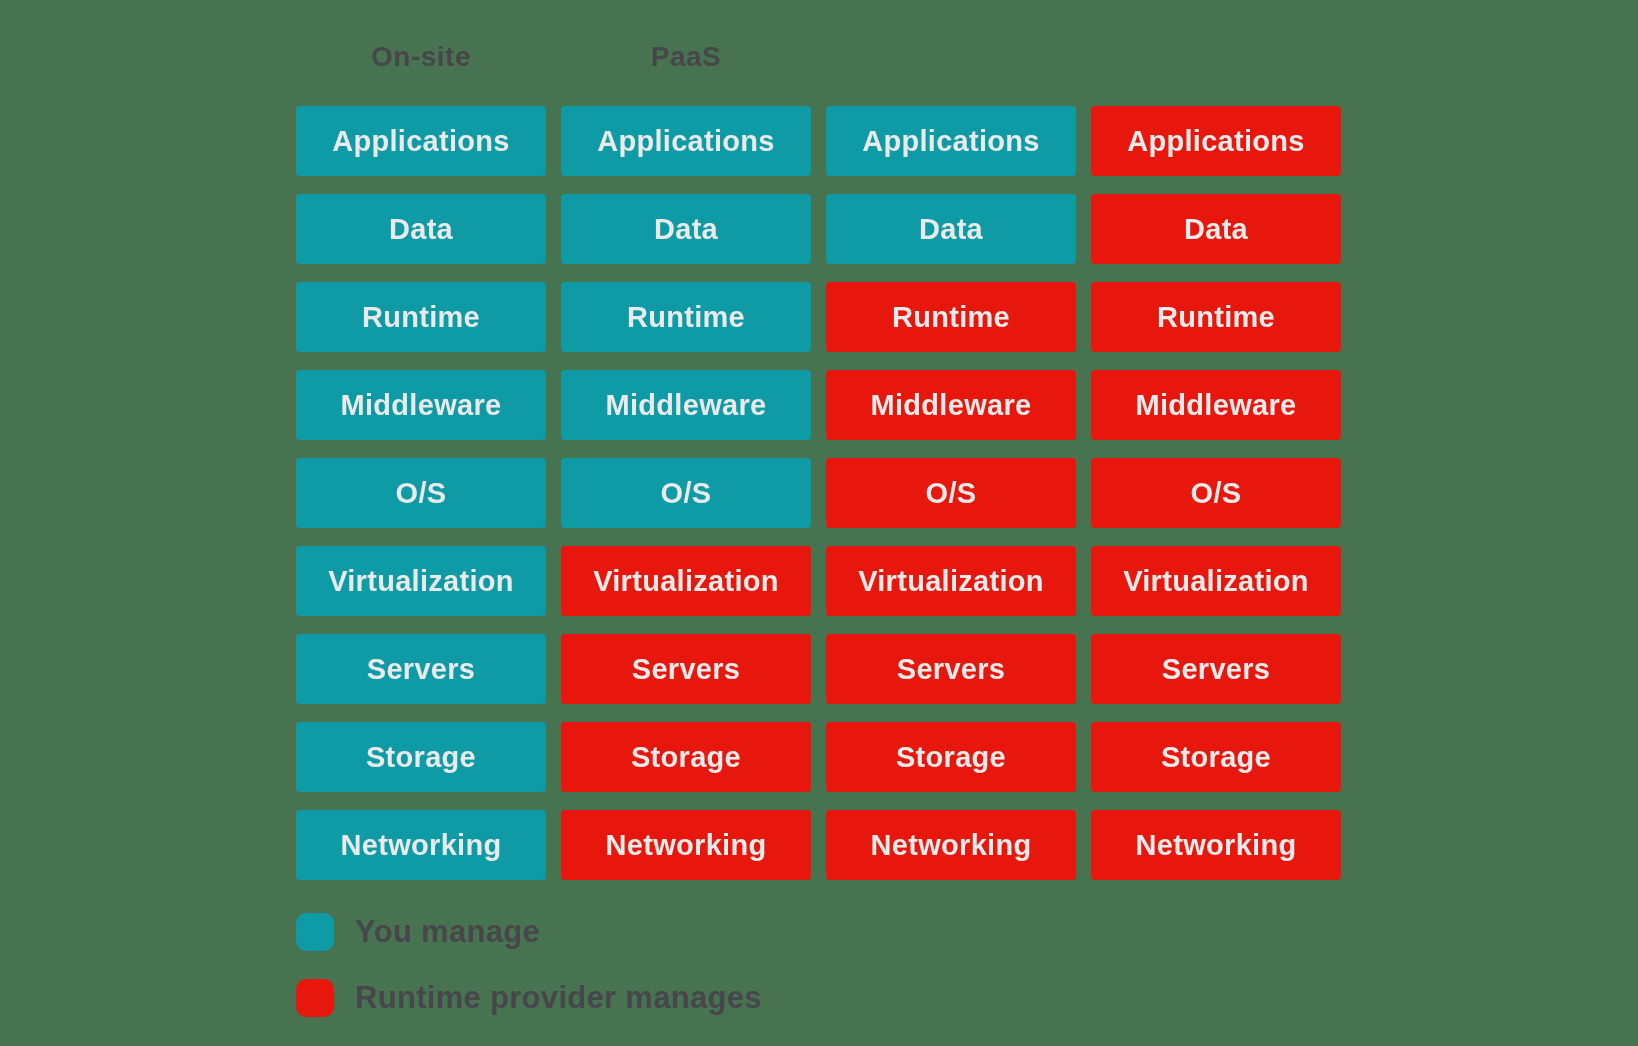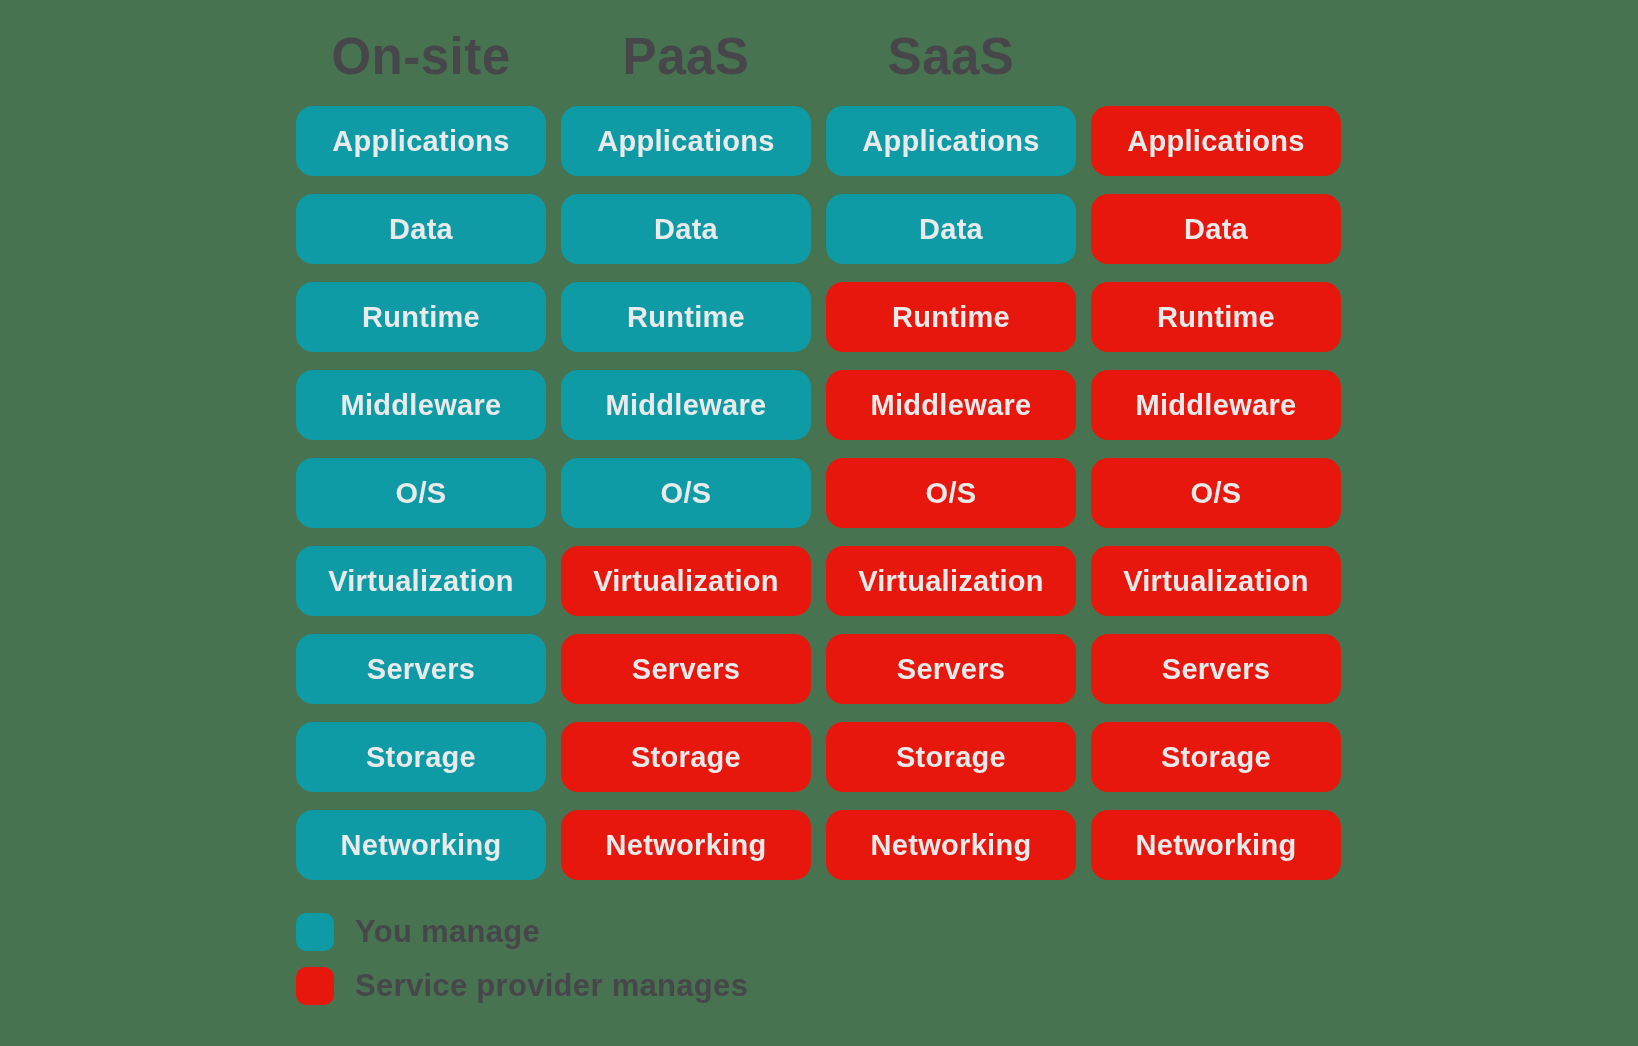--- a/index.html
+++ b/index.html
@@ -14,56 +14,56 @@
   .headers {
     position: absolute;
     left: 296px;
     top: 34px;
     display: grid;
     grid-template-columns: repeat(4, 250px);
     column-gap: 15px;
   }
   .col-header {
     text-align: center;
-    font-size: 51px;
+    font-size: 28px;
     line-height: 46px;
     font-weight: bold;
     letter-spacing: 0.5px;
     color: var(--heading, #47474B);
   }
   .grid {
     position: absolute;
     left: 296px;
     top: 106px;
     display: grid;
     grid-template-columns: repeat(4, 250px);
     grid-template-rows: repeat(9, 70px);
     grid-auto-flow: column;
     column-gap: 15px;
     row-gap: 18px;
   }
   .pill {
-    border-radius: 17px;
+    border-radius: 4px;
     display: flex;
     align-items: center;
     justify-content: center;
     font-size: 29px;
     font-weight: bold;
     letter-spacing: 0.3px;
     color: var(--pill-text, #E9EAEA);
   }
   .pill.you { background: var(--you, #0E9BA6); }
   .pill.provider { background: var(--provider, #E8170D); }
   .legend {
     position: absolute;
     left: 296px;
     top: 913px;
     display: flex;
     flex-direction: column;
-    gap: 16px;
+    gap: 28px;
   }
   .legend-row {
     display: flex;
     align-items: center;
     gap: 21px;
     height: 38px;
   }
   .swatch {
     width: 38px;
     height: 38px;
@@ -79,21 +79,20 @@
     color: var(--heading, #47474B);
     white-space: nowrap;
   }
 </style>
 </head>
 <body style="--bg: #487351; --you: #0E9BA6; --provider: #E8170D; --heading: #47474B; --pill-text: #E9EAEA;">
 
 <div class="headers" id="headers">
     <div class="col-header">On-site</div>
     <div class="col-header">PaaS</div>
-    <div class="col-header">SaaS</div>
   </div>
 <div class="grid" id="grid">
     <div class="pill you">Applications</div>
     <div class="pill you">Data</div>
     <div class="pill you">Runtime</div>
     <div class="pill you">Middleware</div>
     <div class="pill you">O/S</div>
     <div class="pill you">Virtualization</div>
     <div class="pill you">Servers</div>
     <div class="pill you">Storage</div>
@@ -126,15 +125,15 @@
     <div class="pill provider">Storage</div>
     <div class="pill provider">Networking</div>
   </div>
 <div class="legend" id="legend">
     <div class="legend-row">
       <span class="swatch you"></span>
       <span class="legend-label">You manage</span>
     </div>
     <div class="legend-row">
       <span class="swatch provider"></span>
-      <span class="legend-label">Service provider manages</span>
+      <span class="legend-label">Runtime provider manages</span>
     </div>
   </div>
 
 </body></html>

